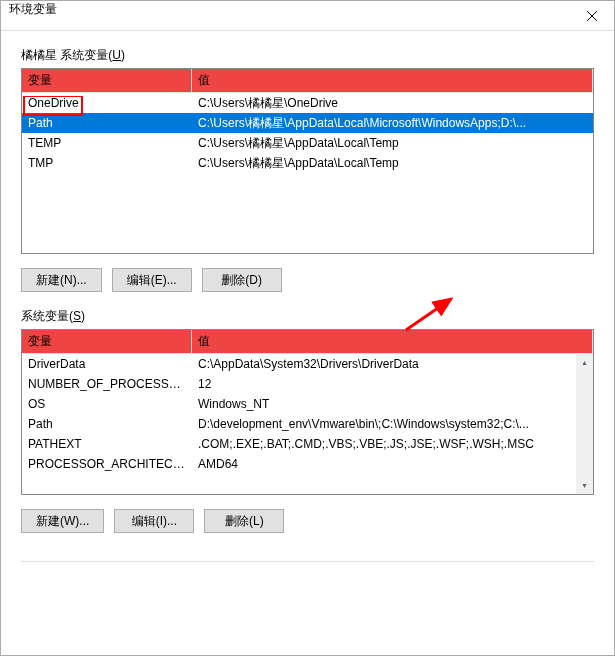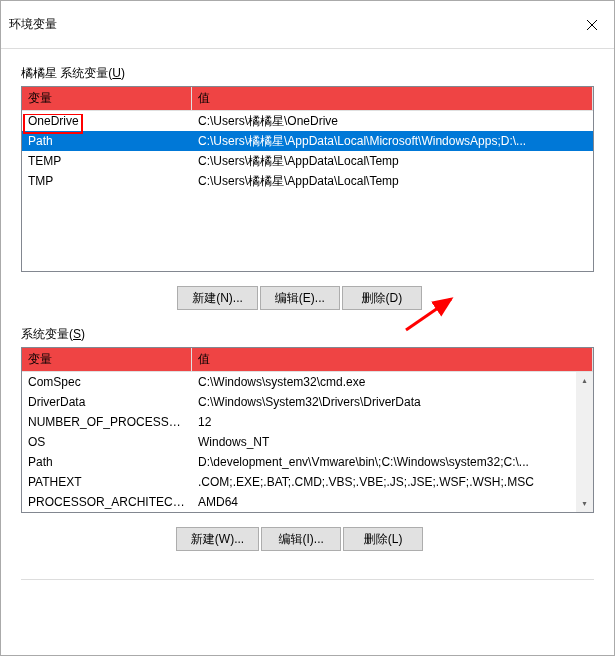--- a/index.html
+++ b/index.html
@@ -1,37 +1,37 @@
 <!DOCTYPE html>
 <html><head>
 <meta charset="utf-8">
 <style>
 * { box-sizing: border-box; margin: 0; padding: 0; }
 body { font-family: "Microsoft YaHei", "Segoe UI", sans-serif; font-size: 12px; background: #fff; color: #000; }
 .dialog { width: 615px; height: 656px; background: #fff; border: 1px solid #aaa; position: relative; }
-.titlebar { height: 48px; display: flex; align-items: center; justify-content: space-between; padding-left: 8px; border-bottom: 1px solid #ddd; }
+.titlebar { height: 30px; display: flex; align-items: flex-start; justify-content: space-between; padding-left: 8px; border-bottom: 1px solid #ddd; }
 .titlebar-text { font-size: 12px; }
 .close-btn { width: 45px; height: 30px; display: flex; align-items: center; justify-content: center; cursor: pointer; }
 .close-btn svg { width: 10px; height: 10px; }
 .content { padding: 16px 20px 10px 20px; }
 .group-label { margin-bottom: 4px; }
 .group-label u { text-decoration: underline; }
 .list-box { border: 1px solid #828790; height: 186px; background: #fff; overflow: hidden; }
 .list-box.sys { height: 166px; position: relative; }
 .list-header { display: flex; background: #ef4444; border-bottom: 1px solid #e0e0e0; height: 24px; align-items: center; }
 .list-header .col { padding: 4px 6px; border-right: 1px solid #e0e0e0; }
 .list-body { overflow-y: auto; }
 .list-row { display: flex; height: 20px; align-items: center; }
 .list-row .cell { padding: 20px 6px; white-space: nowrap; overflow: hidden; text-overflow: ellipsis; }
 .list-row.selected { background: #0078d7; color: #fff; }
 .list-row.selected .cell:first-child { position: relative; }
 .red-box { position: absolute; border: 2px solid #ff0000; top: -1px; left: 1px; width: 60px; height: 21px; pointer-events: none; }
 .col-name { width: 170px; flex-shrink: 0; }
 .col-val { flex: 1; min-width: 0; }
-.button-row { display: flex; justify-content: center; gap: 2px; padding: 14px 16px 16px 0; }
+.button-row { display: flex; justify-content: flex-start; gap: 10px; padding: 14px 16px 16px 0; }
 .button-row.sys-btns { padding-bottom: 18px; }
 .btn { min-width: 80px; height: 24px; padding: 0 14px; background: #e1e1e1; border: 1px solid #adadad; font-family: inherit; font-size: 12px; cursor: pointer; }
 .btn.primary { border: 2px solid #0078d7; }
 .hr { height: 1px; background: #ddd; margin: 10px 0 14px 0; }
 .bottom-buttons { display: flex; justify-content: flex-end; gap: 10px; padding: 0 20px 16px 0; }
 .scrollbar-fake { position: absolute; right: 0; top: 24px; bottom: 0; width: 17px; background: #f0f0f0; display: flex; flex-direction: column; justify-content: space-between; align-items: center; }
 .scroll-arrow { width: 17px; height: 17px; background: #f0f0f0; display: flex; align-items: center; justify-content: center; font-size: 8px; color: #606060; }
 .arrow-annotation { position: absolute; left: 400px; top: 294px; pointer-events: none; }
 .arrow-annotation svg { overflow: visible; }
 </style>
@@ -86,26 +86,22 @@
     <div class="group-label">
       <span>系统变量(</span><u>S</u><span>)</span>
     </div>
     <div class="list-box sys">
       <div class="list-header">
         <div class="col col-name">变量</div>
         <div class="col col-val">值</div>
       </div>
       <div class="list-body" id="sys-list-body">
           <div class="list-row">
-            <div class="cell col-name">ComSpec</div>
-            <div class="cell col-val">C:\Windows\system32\cmd.exe</div>
-          </div>
-          <div class="list-row">
             <div class="cell col-name">DriverData</div>
-            <div class="cell col-val">C:\Windows\System32\Drivers\DriverData</div>
+            <div class="cell col-val">C:\AppData\System32\Drivers\DriverData</div>
           </div>
           <div class="list-row">
             <div class="cell col-name">NUMBER_OF_PROCESSORS</div>
             <div class="cell col-val">12</div>
           </div>
           <div class="list-row">
             <div class="cell col-name">OS</div>
             <div class="cell col-val">Windows_NT</div>
           </div>
           <div class="list-row">

